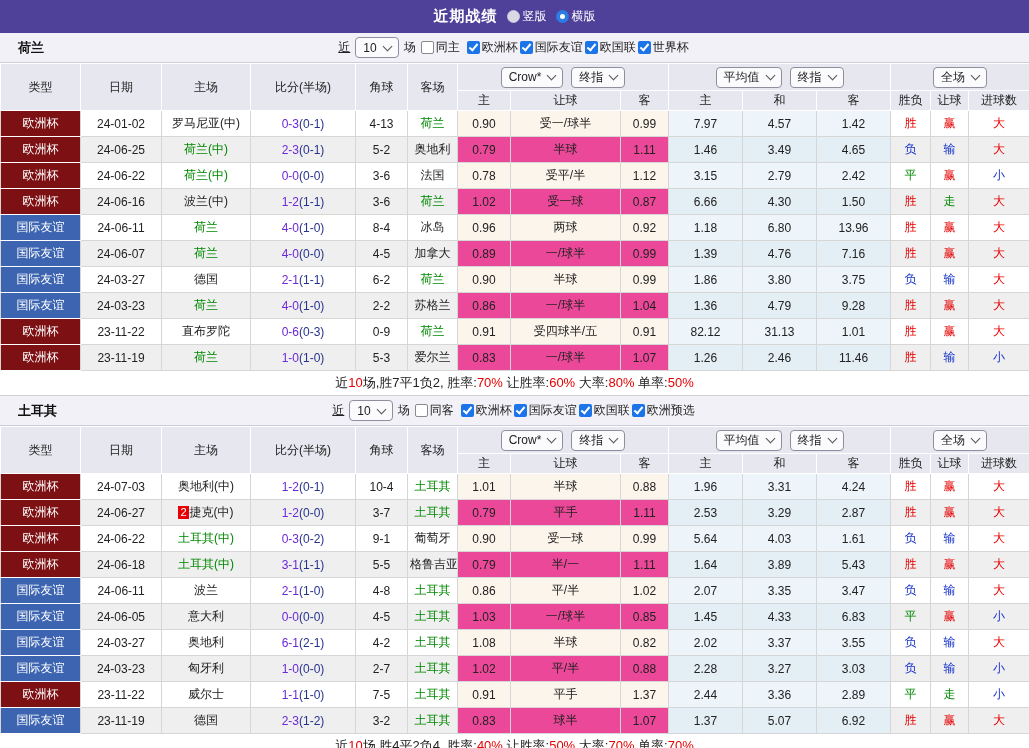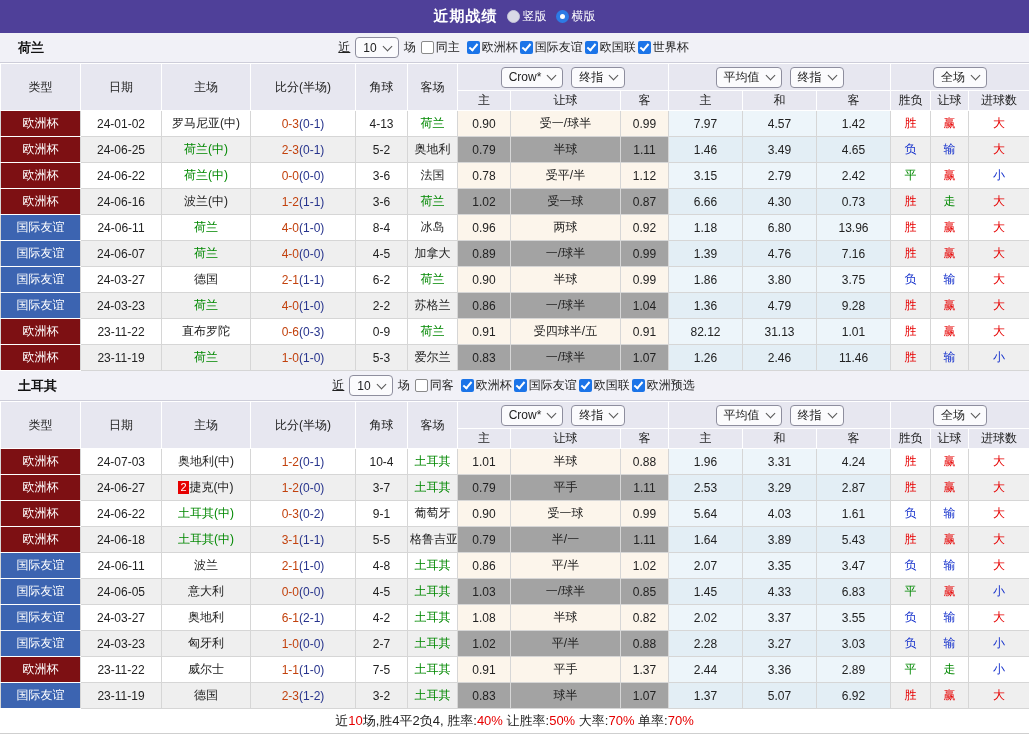--- a/index.html
+++ b/index.html
@@ -39,25 +39,25 @@
   
   table{border-collapse:collapse;table-layout:fixed;width:1029px}
   thead th{background:#E7E7F0;border:1px solid #FFFFFF;font-weight:normal;color:#222;padding:0;text-align:center}
   thead tr.h1 th{height:24px}
   thead tr.h2 th{height:19px}
   thead th.grp{padding:1px 0}
   .grpwrap{display:flex;align-items:center;justify-content:center;gap:8px}
   tbody td{border:1px solid #D6D6D6;text-align:center;height:25px;padding:0 2px;overflow:hidden;white-space:nowrap}
   tbody tr.even td.plain{background:#EFEFEF}
   tbody td.odds{background:#FCF5EB}
-  tbody tr.even td.odds{background:#a3a3a3}
+  tbody tr.even td.odds{background:#ec4899}
   tbody td.eu{background:#EDF5FA}
   tbody tr.even td.eu{background:#E3EEF5}
   tbody td.league{color:#fff;border-top-color:#fff;border-bottom-color:#fff}
-  .ft{color:#c2410c}
+  .ft{color:#6d28d9}
   .ht{color:#26338C}
   .badge{display:inline-block;background:#E60000;color:#fff;font-size:11px;line-height:13px;padding:0 2px;margin-right:1px}
 
   
   .summary{height:24px;line-height:24px;text-align:center;border-bottom:1px solid #CFCFCF;background:#fff;font-size:13px}
   .summary .red{color:#E60000}
 </style>
 </head>
 <body>
 
@@ -231,21 +231,21 @@
           <td class="plain">24-06-16</td>
           <td class="plain"><span>波兰(中)</span></td>
           <td class="plain"><span class="ft">1-2</span><span class="ht">(1-1)</span></td>
           <td class="plain">3-6</td>
           <td class="plain"><span style="color: rgb(0, 136, 0);">荷兰</span></td>
           <td class="odds">1.02</td>
           <td class="odds">受一球</td>
           <td class="odds">0.87</td>
           <td class="eu">6.66</td>
           <td class="eu">4.30</td>
-          <td class="eu">0.73</td>
+          <td class="eu">1.50</td>
           <td class="plain" style="color: rgb(230, 0, 0);">胜</td>
           <td class="plain" style="color: rgb(0, 136, 0);">走</td>
           <td class="plain" style="color: rgb(230, 0, 0);">大</td>
         </tr>
         <tr>
           <td class="league" style="background: rgb(60, 100, 177);">国际友谊</td>
           <td class="plain">24-06-11</td>
           <td class="plain"><span style="color: rgb(0, 136, 0);">荷兰</span></td>
           <td class="plain"><span class="ft">4-0</span><span class="ht">(1-0)</span></td>
           <td class="plain">8-4</td>
@@ -340,20 +340,21 @@
           <td class="odds">1.07</td>
           <td class="eu">1.26</td>
           <td class="eu">2.46</td>
           <td class="eu">11.46</td>
           <td class="plain" style="color: rgb(230, 0, 0);">胜</td>
           <td class="plain" style="color: rgb(20, 48, 204);">输</td>
           <td class="plain" style="color: rgb(20, 48, 204);">小</td>
         </tr>
       </tbody>
   </table>
+  <div class="summary" id="summary-0"><span>近</span><span class="red">10</span><span>场,胜7平1负2, 胜率:</span><span class="red">70%</span><span> 让胜率:</span><span class="red">60%</span><span> 大率:</span><span class="red">80%</span><span> 单率:</span><span class="red">50%</span></div>
 </div>
 
 <div class="section">
   <div class="section-bar">
     <span class="team">土耳其</span>
     <div class="filters">
       <span class="near">近</span>
       <span class="dd">
         <span>10</span>
           <i class="arr"></i>

